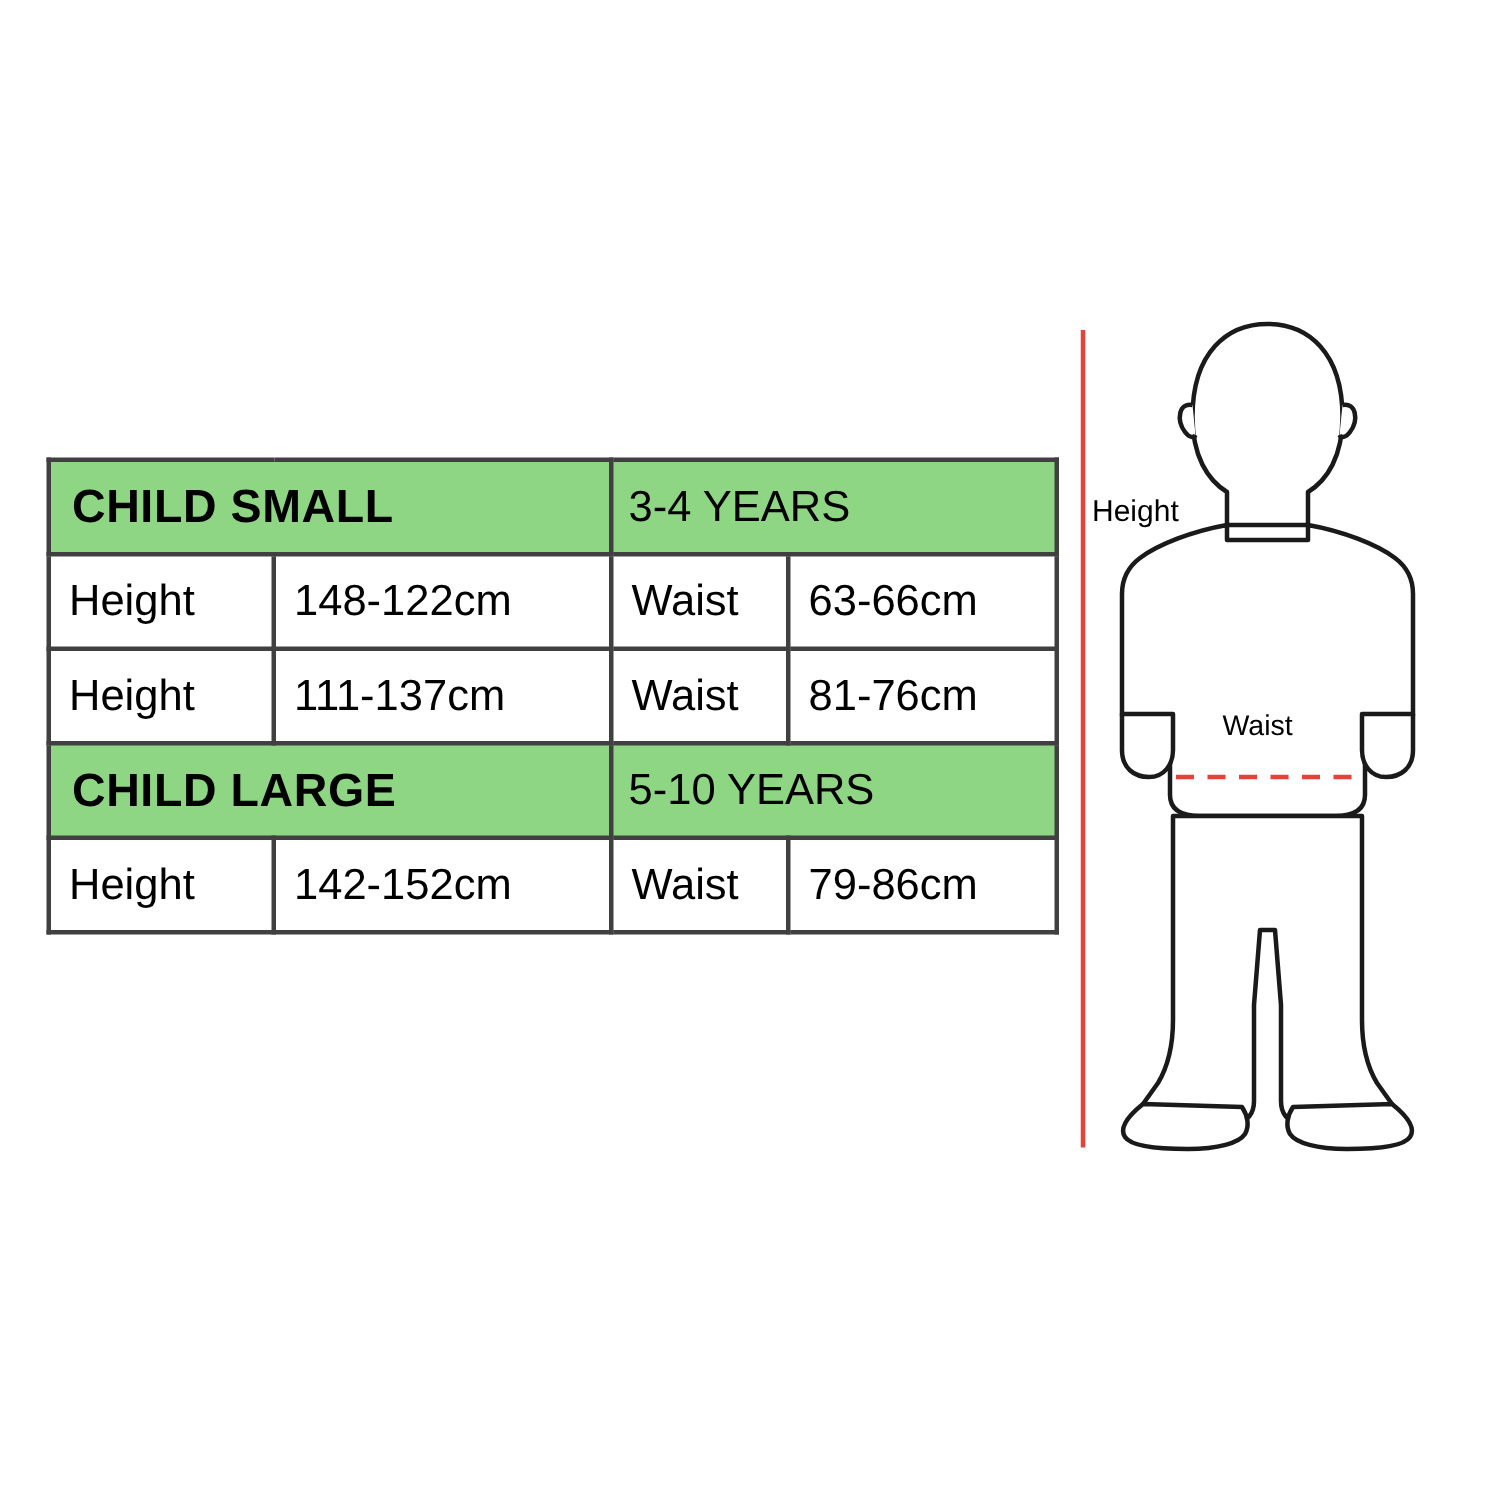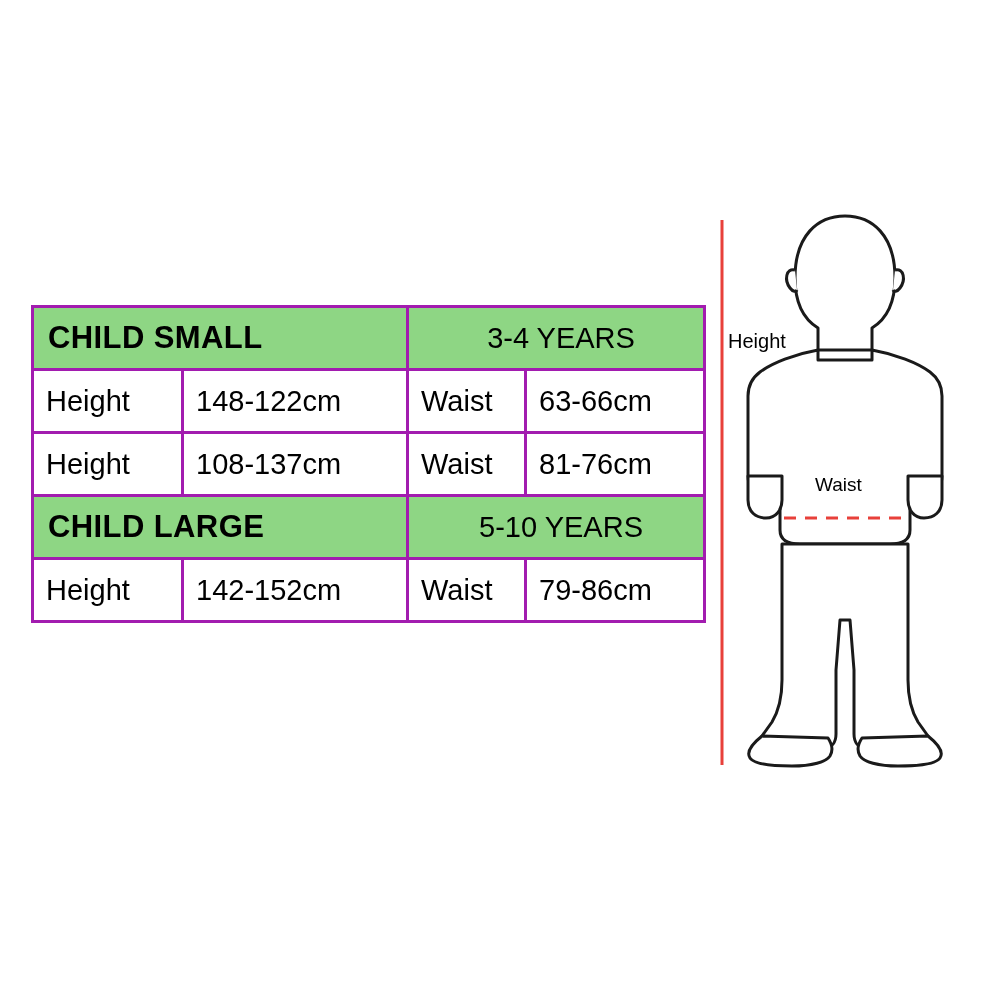--- a/index.html
+++ b/index.html
@@ -25,21 +25,21 @@
   
   #size-table {
     position: absolute;
     left: 31px;
     top: 305px;
     width: 672px;
     border-collapse: collapse;
     table-layout: fixed;
   }
   #size-table td {
-    border: 3px solid #a21caf;
+    border: 3px solid #404040;
     padding: 0;
     vertical-align: middle;
     height: 60px;
   }
   .hdr-row td {
     background: #8ed684;
     border-left: 3px solid #000;
     border-right: 3px solid #000;
   }
   .hdr-name {
@@ -48,21 +48,20 @@
     letter-spacing: 0.4px;
     padding-left: 14px !important;
     color: #000;
     white-space: nowrap;
   }
   .hdr-age {
     font-size: 29px;
     color: #000;
     padding-left: 10px !important;
     white-space: nowrap;
-    text-align: center;
   }
   .cell {
     font-size: 29px;
     color: #000;
     padding-left: 12px !important;
     white-space: nowrap;
   }
   .cell-label { }
   .cell-value { }
 
@@ -123,21 +122,21 @@
       </tr>
       <tr>
         <td class="cell cell-label">Height</td>
         <td class="cell cell-value">148-122cm</td>
         <td class="cell cell-label">Waist</td>
         <td class="cell cell-value">63-66cm</td>
       </tr>
 
       <tr>
         <td class="cell cell-label">Height</td>
-        <td class="cell cell-value">108-137cm</td>
+        <td class="cell cell-value">111-137cm</td>
         <td class="cell cell-label">Waist</td>
         <td class="cell cell-value">81-76cm</td>
       </tr>
 
       <tr class="hdr-row">
         <td class="hdr-name" colspan="2">CHILD LARGE</td>
         <td class="hdr-age" colspan="2">5-10 YEARS</td>
       </tr>
       <tr>
         <td class="cell cell-label">Height</td>

